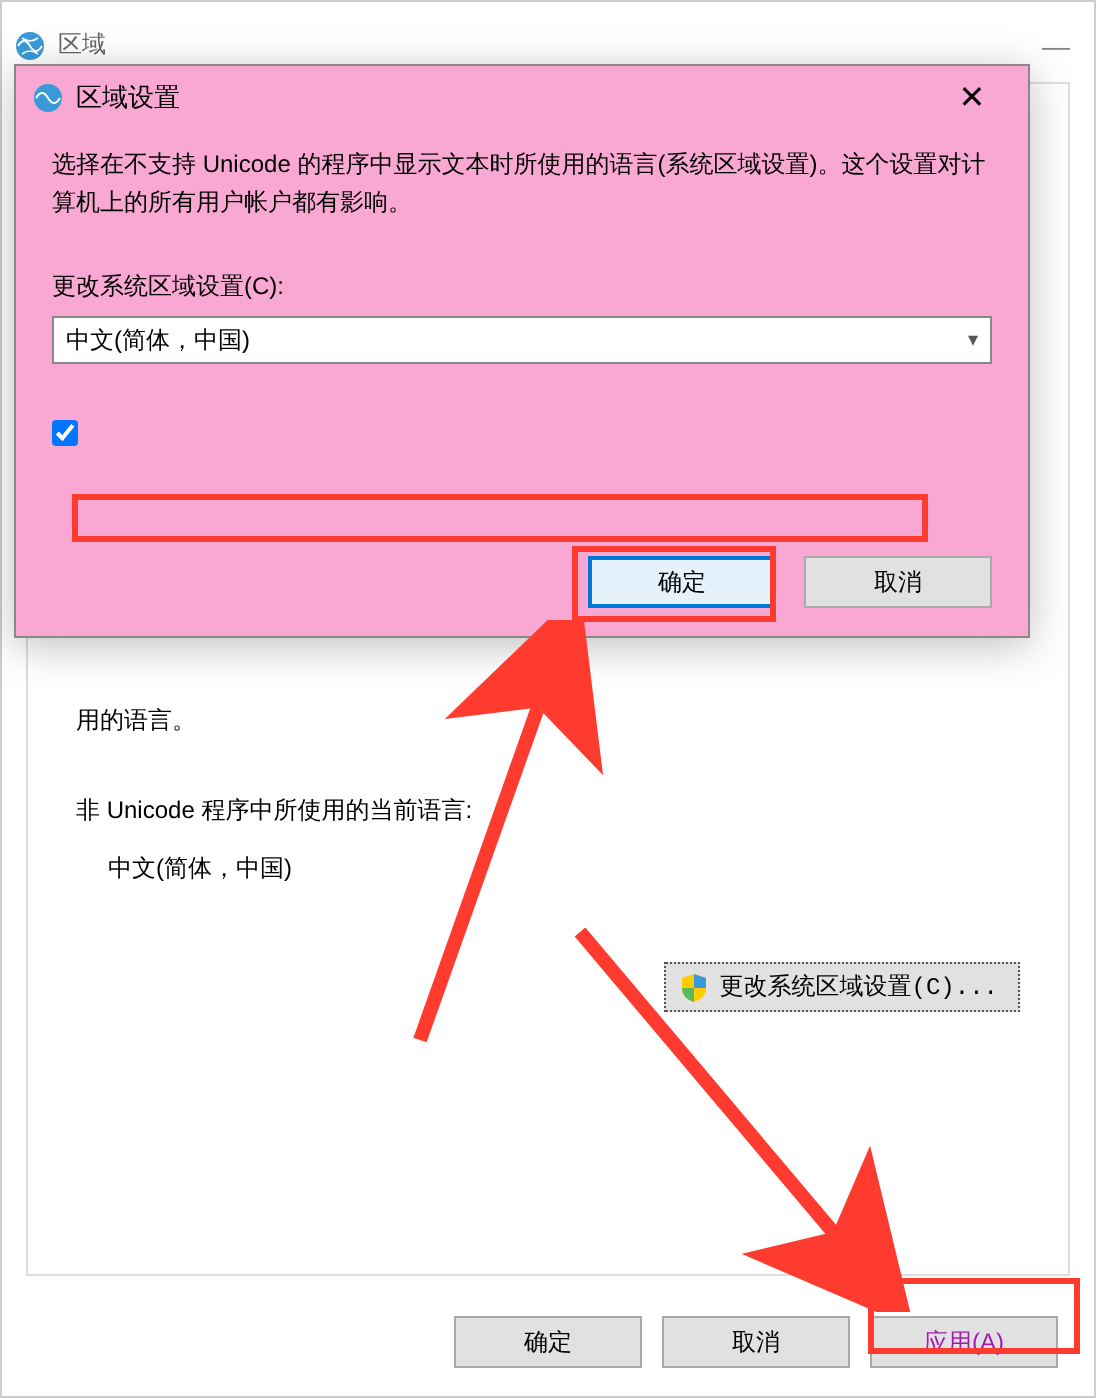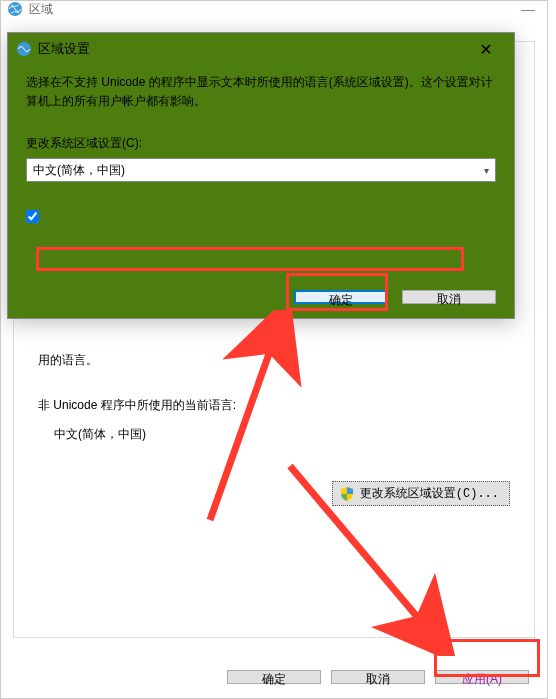--- a/index.html
+++ b/index.html
@@ -17,21 +17,21 @@
       position: absolute;
       top: 0; left: 0;
       width: 548px;
       height: 699px;
       border: 1px solid #ccc;
       background: #fff;
     }
     .parent-titlebar {
       height: 30px;
       display: flex;
-      align-items: flex-start;
+      align-items: flex-end;
       padding: 0 6px;
       background: #fff;
     }
     .parent-titlebar .globe {
       width: 16px; height: 16px;
       margin-right: 6px;
     }
     .parent-titlebar .title { color: #666; }
     .parent-titlebar .spacer { flex: 1; }
     .parent-titlebar .minimize { color: #888; font-size: 14px; padding: 0 6px; }
@@ -45,21 +45,21 @@
     }
     .parent-tab-content { margin-top: 296px; }
     .parent-footer {
       position: absolute;
       bottom: 14px; right: 18px;
       display: flex;
       gap: 10px;
     }
     .win-button {
       min-width: 94px;
-      height: 14px;
+      height: 26px;
       border: 1px solid #aaa;
       background: #e1e1e1;
       font-family: inherit;
       font-size: 12px;
       cursor: pointer;
     }
     .win-button:disabled {
       color: #a21caf;
       cursor: default;
     }
@@ -76,21 +76,21 @@
     }
     .shield {
       width: 16px; height: 16px;
     }
     
     .modal {
       position: absolute;
       top: 32px; left: 7px;
       width: 508px;
       height: 287px;
-      background: #4d7c0f;
+      background: #f9a8d4;
       border: 1px solid #888;
       box-shadow: 0 4px 20px rgba(0,0,0,0.25);
     }
     .modal-titlebar {
       height: 32px;
       display: flex;
       align-items: center;
       padding: 0 8px;
     }
     .modal-titlebar .globe { width: 16px; height: 16px; margin-right: 6px; }

